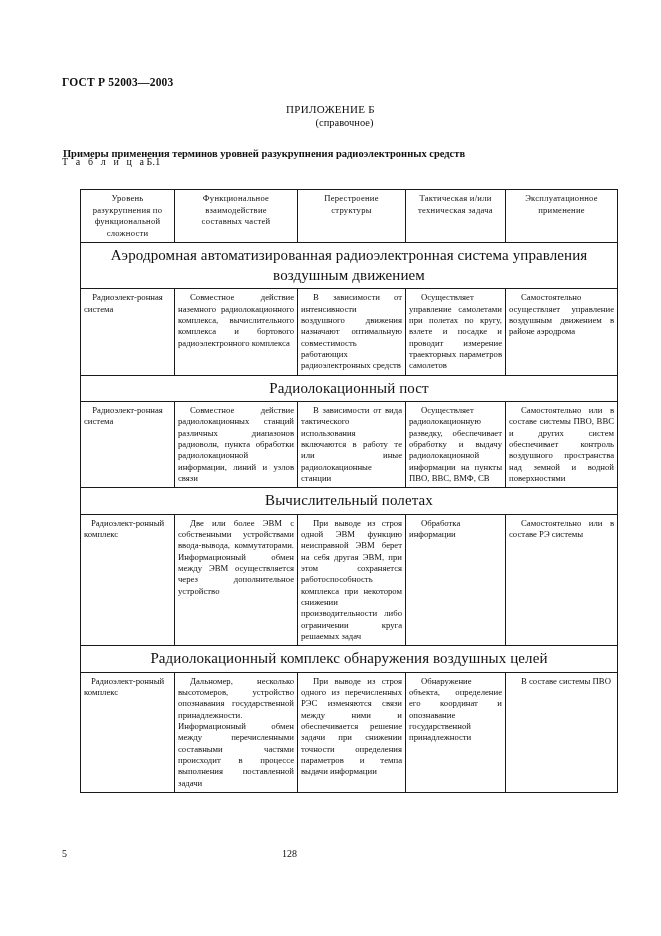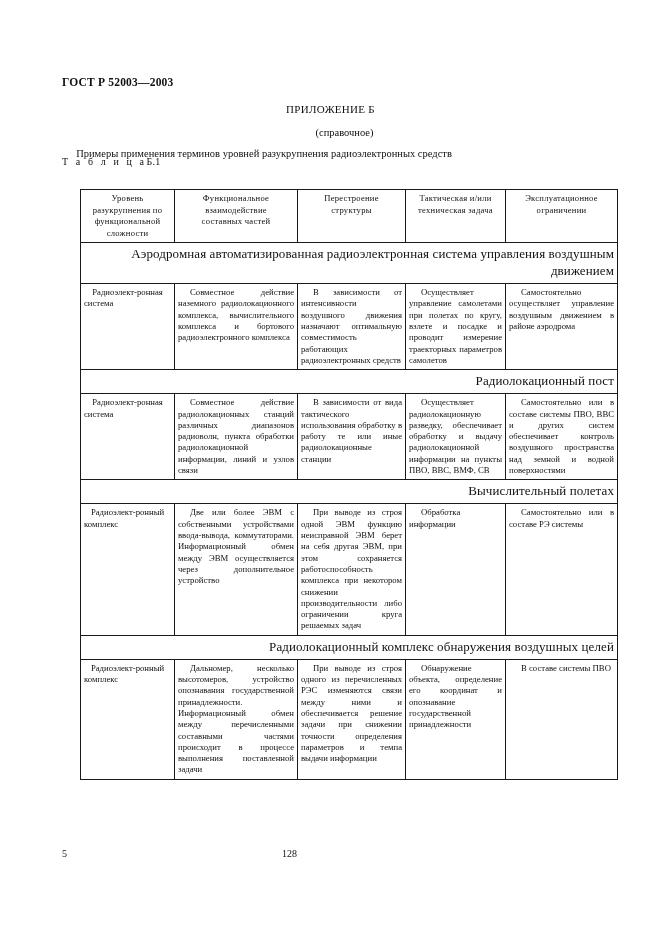--- a/index.html
+++ b/index.html
@@ -44,33 +44,33 @@
     top: 103px;
     width: 661px;
     text-align: center;
   }
   .appendix-title {
     font-size: 11px;
     letter-spacing: 0.3px;
   }
   .appendix-sub {
     font-size: 10.5px;
-    margin-top: 12px;
+    margin-top: 2px;
     padding-left: 28px;
   }
 
   
   .table-heading {
     position: absolute;
     left: 0;
     top: 148px;
     width: 528px;
     text-align: center;
     font-size: 10.5px;
-    font-weight: normal;
+    font-weight: bold;
   }
   .table-number {
     position: absolute;
     left: 62px;
     top: 156px;
     font-size: 10px;
     letter-spacing: 2.6px;
   }
   .table-number .tn-num {
     letter-spacing: 0.2px;
@@ -105,24 +105,24 @@
 
   td.head {
     text-align: center;
     vertical-align: middle;
     padding: 5px 4px 6px 4px;
     line-height: 1.35;
     font-size: 8.6px;
     letter-spacing: 0.25px;
   }
   td.section {
-    text-align: right;
+    text-align: center;
     vertical-align: middle;
     padding: 5px 6px 5px 6px;
-    font-size: 13px;
+    font-size: 15px;
     letter-spacing: 0.1px;
   }
   td.cell {
     text-align: justify;
     text-align-last: left;
     hyphens: manual;
   }
   td.cell.first {
     text-align: center;
     padding-top: 3px;
@@ -192,21 +192,21 @@
           <td class="head">
             <span>Перестроение</span><br>
             <span>структуры</span>
           </td>
           <td class="head">
             <span>Тактическая и/или</span><br>
             <span>техническая задача</span>
           </td>
           <td class="head">
             <span>Эксплуатационное</span><br>
-            <span>ограничении</span>
+            <span>применение</span>
           </td>
         </tr>
 
         <tr>
           <td class="section" colspan="5">Аэродромная автоматизированная радиоэлектронная система управления воздушным движением</td>
         </tr>
         <tr>
           <td class="cell first">Радиоэлект-ронная система</td>
           <td class="cell">
               <p>Совместное действие наземного радиолокационного комплекса, вычислительного комплекса и бортового радиоэлектронного комплекса</p>
@@ -224,21 +224,21 @@
 
         <tr>
           <td class="section" colspan="5">Радиолокационный пост</td>
         </tr>
         <tr>
           <td class="cell first">Радиоэлект-ронная система</td>
           <td class="cell">
               <p>Совместное действие радиолокационных станций различных диапазонов радиоволн, пункта обработки радиолокационной информации, линий и узлов связи</p>
             </td>
           <td class="cell">
-              <p>В зависимости от вида тактического использования обработку в работу те или иные радиолокационные станции</p>
+              <p>В зависимости от вида тактического использования включаются в работу те или иные радиолокационные станции</p>
             </td>
           <td class="cell">
               <p>Осуществляет радиолокационную разведку, обеспечивает обработку и выдачу радиолокационной информации на пункты ПВО, ВВС, ВМФ, СВ</p>
             </td>
           <td class="cell">
               <p>Самостоятельно или в составе системы ПВО, ВВС и других систем обеспечивает контроль воздушного пространства над земной и водной поверхностями</p>
             </td>
         </tr>
 
         <tr>

